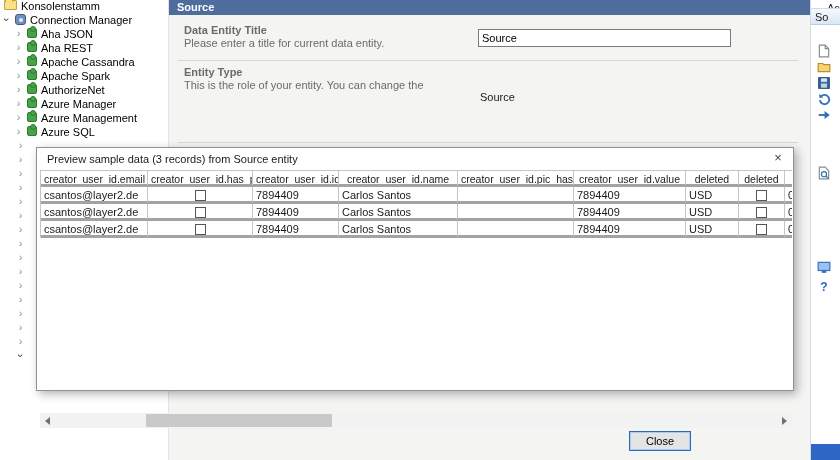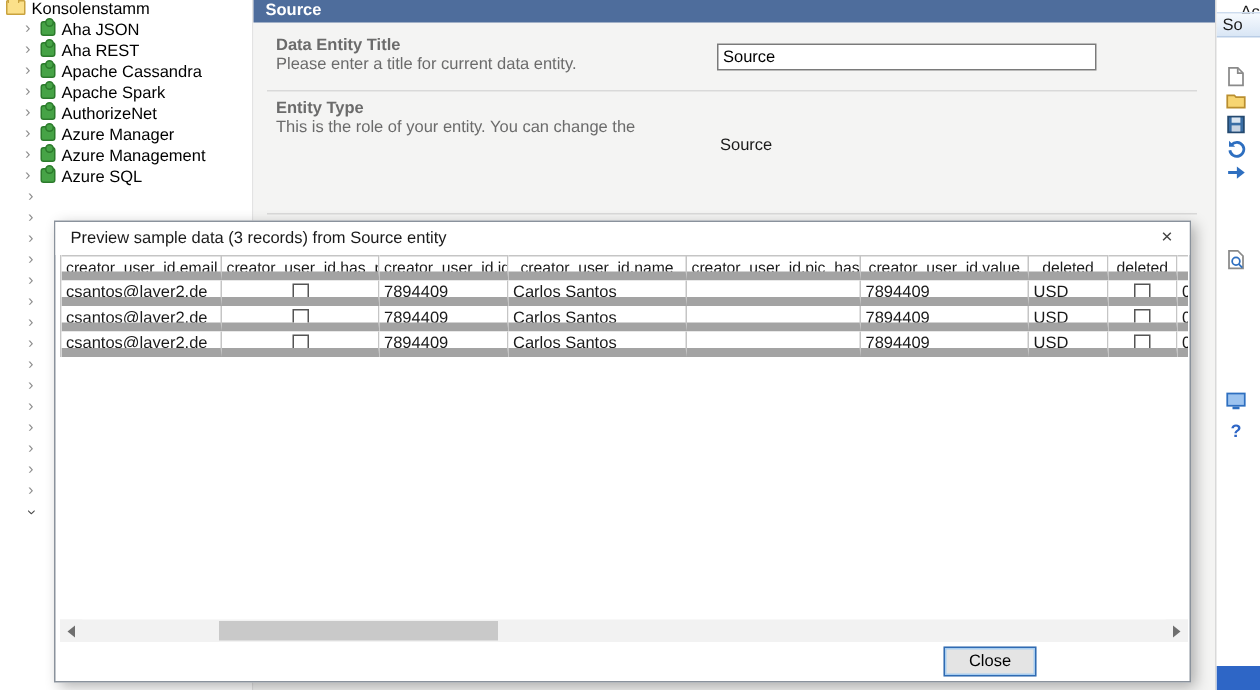--- a/index.html
+++ b/index.html
@@ -45,28 +45,28 @@
   
   .rightpanel { position: absolute; left: 810px; top: 0; width: 30px; height: 460px; background: #fff; border-left: 1px solid #d9d9d9; overflow: hidden; }
   .rp-title { position: absolute; top: 2px; left: 16px; font-weight: normal; white-space: nowrap; }
   .rp-div { position: absolute; top: 18px; left: 0; right: 0; height: 1px; background: #e0e0e0; }
   .rp-item { position: absolute; top: 8px; left: 0; right: 0; height: 17px; line-height: 17px; padding-left: 4px; background: linear-gradient(#f6fafe, #d9e6f5); border-top: 1px solid #cddcee; border-bottom: 1px solid #b9cde6; white-space: nowrap; }
   .rp-icon { position: absolute; left: 6px; width: 14px; height: 14px; cursor: pointer; }
   .rp-help { font-weight: bold; color: #2e66c6; font-size: 12px; text-align: center; line-height: 14px; }
   .rp-accent { position: absolute; left: 0; right: 0; bottom: 0; height: 16px; background: #2e66c6; }
 
   
-  .dialog { position: absolute; left: 36px; top: 147px; width: 758px; height: 308px; background: #fff; border: 1px solid #8a929c; box-shadow: 3px 3px 9px rgba(0,0,0,0.30); }
+  .dialog { position: absolute; left: 36px; top: 147px; width: 758px; height: 244px; background: #fff; border: 1px solid #8a929c; box-shadow: 3px 3px 9px rgba(0,0,0,0.30); }
   .dlg-titlebar { height: 22px; background: #fff; display: flex; align-items: center; }
   .dlg-title { padding-left: 10px; color: #1a1a1a; }
   .dlg-close { margin-left: auto; width: 30px; height: 22px; text-align: center; line-height: 20px; font-size: 13px; color: #444; cursor: pointer; }
 
   .grid { position: absolute; left: 3px; top: 22px; width: 752px; overflow: hidden; border-left: 1px solid #c5c5c5; background: #fff; }
   .gr { display: flex; width: 764px; }
-  .gc { border-right: 1px solid #c5c5c5; border-bottom: 6px solid #a3a3a3; height: 17px; line-height: 16px; padding: 0 3px; overflow: hidden; white-space: nowrap; background: #fff; flex: 0 0 auto; }
+  .gc { border-right: 1px solid #c5c5c5; border-bottom: 3px solid #a3a3a3; height: 17px; line-height: 16px; padding: 0 3px; overflow: hidden; white-space: nowrap; background: #fff; flex: 0 0 auto; }
   .gh .gc { border-top: 1px solid #c5c5c5; text-align: center; font-size: 10.5px; color: #1a1a1a; }
   .center { text-align: center; }
   .c0{width:107px}.c1{width:105px}.c2{width:86px}.c3{width:119px}.c4{width:116px}.c5{width:112px}.c6{width:53px}.c7{width:46px}.c8{width:20px}
   .cb { display: inline-block; width: 11px; height: 11px; border: 1px solid #555; background: #fff; vertical-align: middle; margin-top: -2px; }
 
   .hscroll { position: absolute; left: 3px; top: 265px; width: 752px; height: 15px; background: #f2f2f2; }
   .sb-arrow { position: absolute; top: 0; width: 15px; height: 15px; background: #f2f2f2; display: flex; align-items: center; justify-content: center; cursor: pointer; }
   .sb-left { left: 0; } .sb-right { right: 0; }
   .tri-l { width: 0; height: 0; border-top: 4px solid transparent; border-bottom: 4px solid transparent; border-right: 5px solid #6f6f6f; }
   .tri-r { width: 0; height: 0; border-top: 4px solid transparent; border-bottom: 4px solid transparent; border-left: 5px solid #6f6f6f; }
@@ -74,20 +74,25 @@
 
   .dlg-close-btn { position: absolute; left: 592px; top: 283px; width: 62px; height: 20px; background: #e4e4e4; border: 1px solid #2f6bb3; box-shadow: inset 0 0 0 1px #a8cdf0; font-family: inherit; font-size: 11px; cursor: pointer; }
 </style>
 </head>
 <body>
 
 <div class="tree">
   <div class="trow root">
     <span class="folder-icon"></span>
     <span class="tlabel">Konsolenstamm</span>
+  </div>
+  <div class="trow mgr">
+    <span class="chev expanded">›</span>
+    <span class="cm-icon"></span>
+    <span class="tlabel">Connection Manager</span>
   </div>
 
   <div class="trow child">
     <span class="chev">›</span>
     <span class="puzzle"></span>
     <span class="tlabel">Aha JSON</span>
   </div>
   <div class="trow child">
     <span class="chev">›</span>
     <span class="puzzle"></span>

